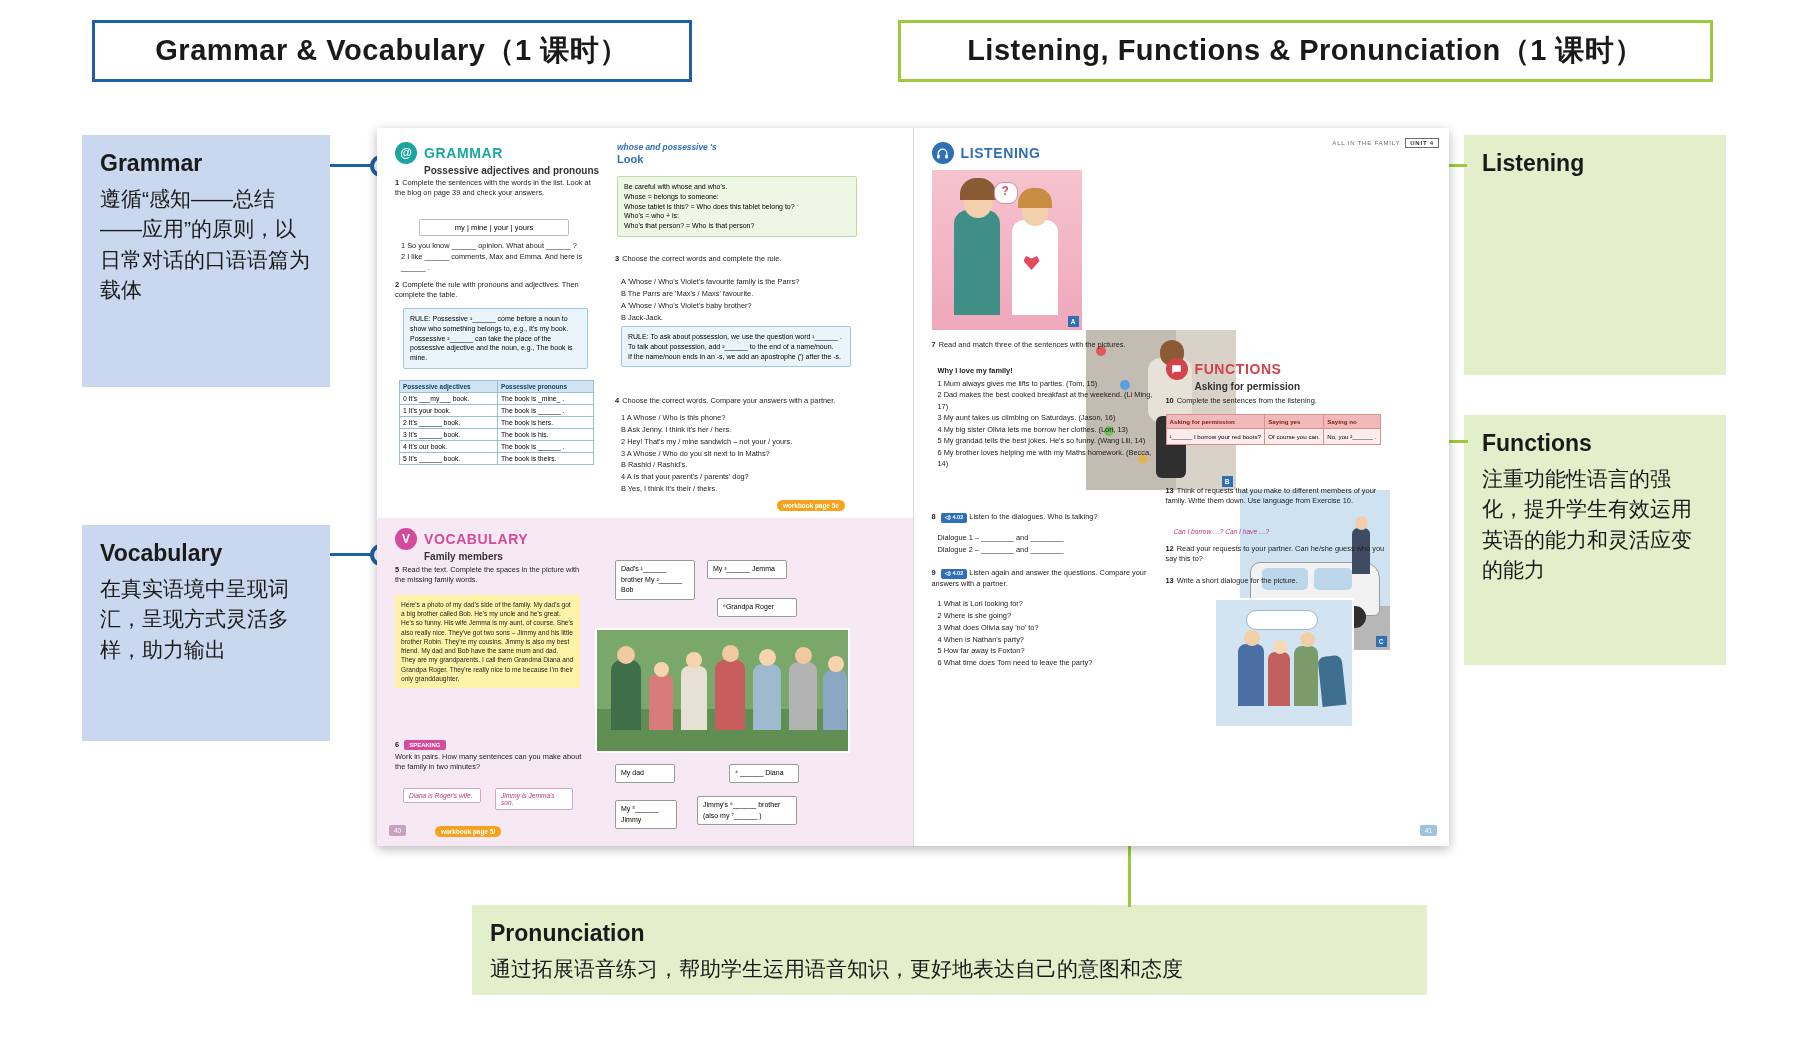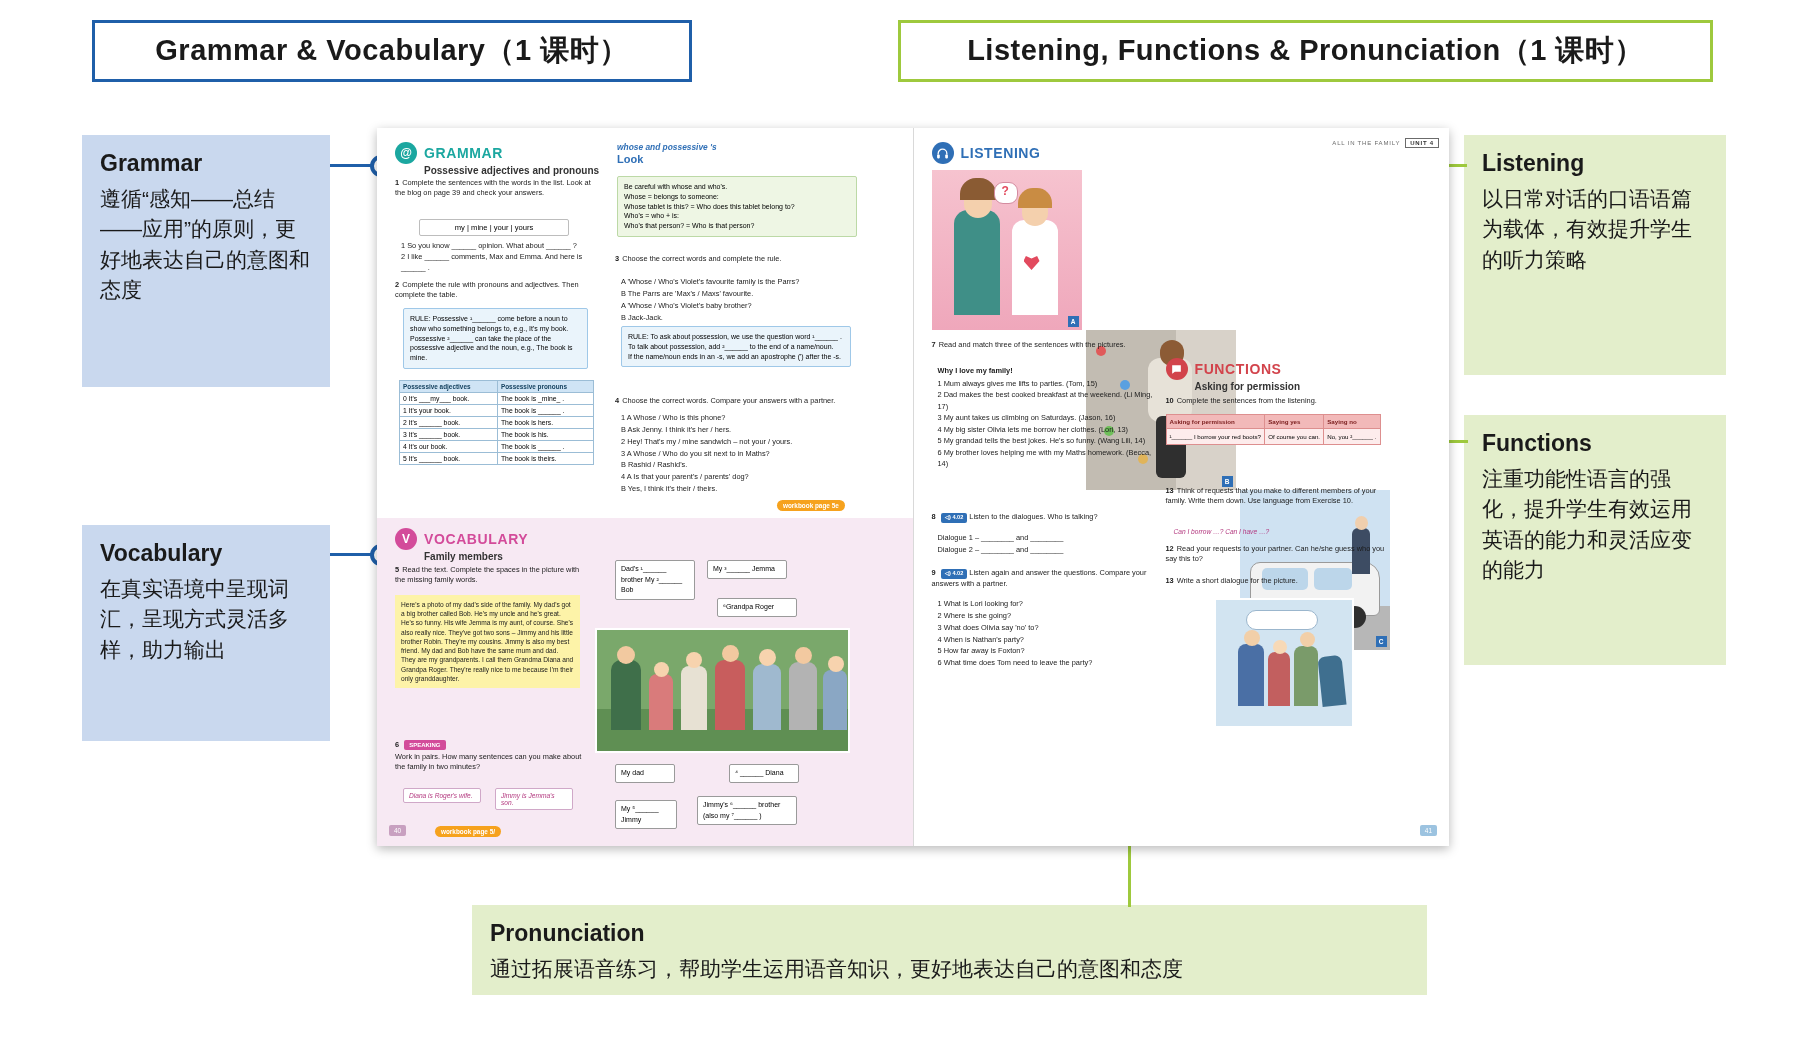--- a/index.html
+++ b/index.html
@@ -227,29 +227,28 @@
 
 <div class="header-badge" id="badge-grammar">
   <span>Grammar &amp; Vocabulary（1 课时）</span>
 </div>
 <div class="header-badge" id="badge-listening">
   <span>Listening, Functions &amp; Pronunciation（1 课时）</span>
 </div>
 
 <div class="callout blue-callout" id="callout-grammar">
   <div class="c-title">Grammar</div>
-  <div class="c-body">遵循“感知——总结——应用”的原则，更好地表达自己的意图和态度</div>
+  <div class="c-body">遵循“感知——总结——应用”的原则，以日常对话的口语语篇为载体</div>
 </div>
 <div class="callout blue-callout" id="callout-vocabulary">
   <div class="c-title">Vocabulary</div>
   <div class="c-body">在真实语境中呈现词汇，呈现方式灵活多样，助力输出</div>
 </div>
 <div class="callout green-callout" id="callout-listening">
   <div class="c-title">Listening</div>
-  <div class="c-body">以日常对话的口语语篇为载体，有效提升学生的听力策略</div>
 </div>
 <div class="callout green-callout" id="callout-functions">
   <div class="c-title">Functions</div>
   <div class="c-body">注重功能性语言的强化，提升学生有效运用英语的能力和灵活应变的能力</div>
 </div>
 <div class="callout green-callout" id="callout-pronunciation">
   <div class="c-title">Pronunciation</div>
   <div class="c-body">通过拓展语音练习，帮助学生运用语音知识，更好地表达自己的意图和态度</div>
 </div>
 

